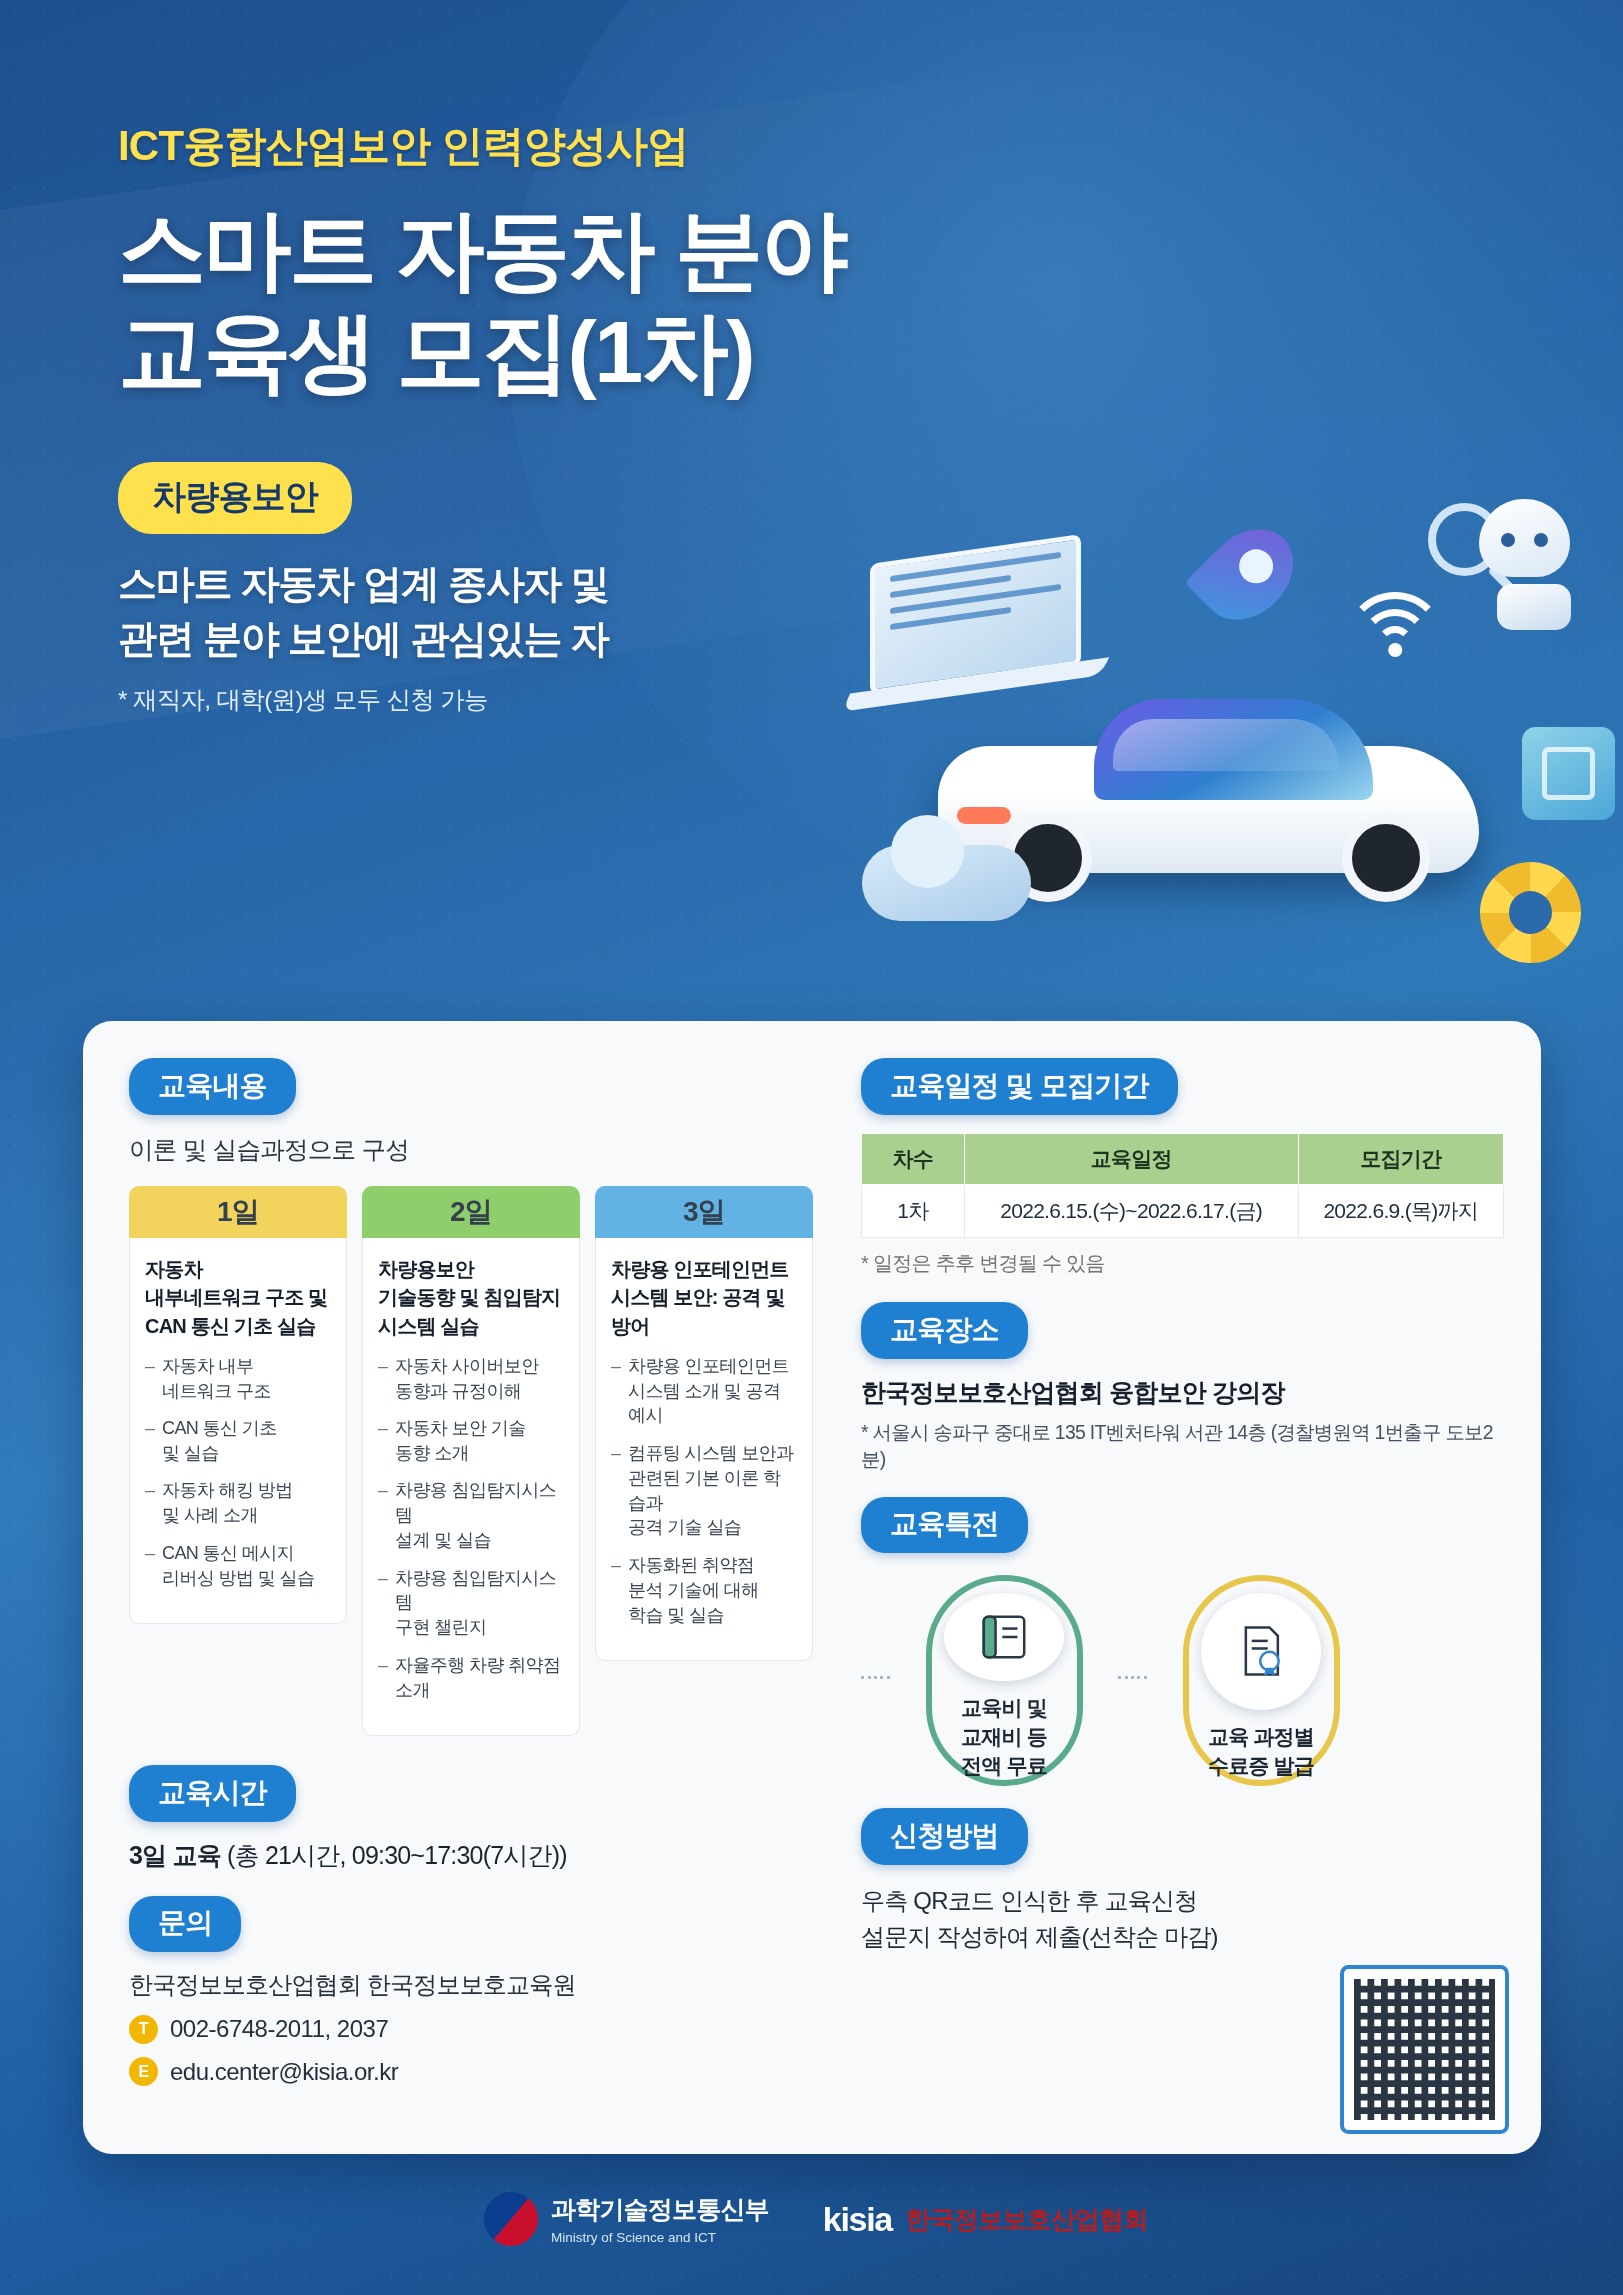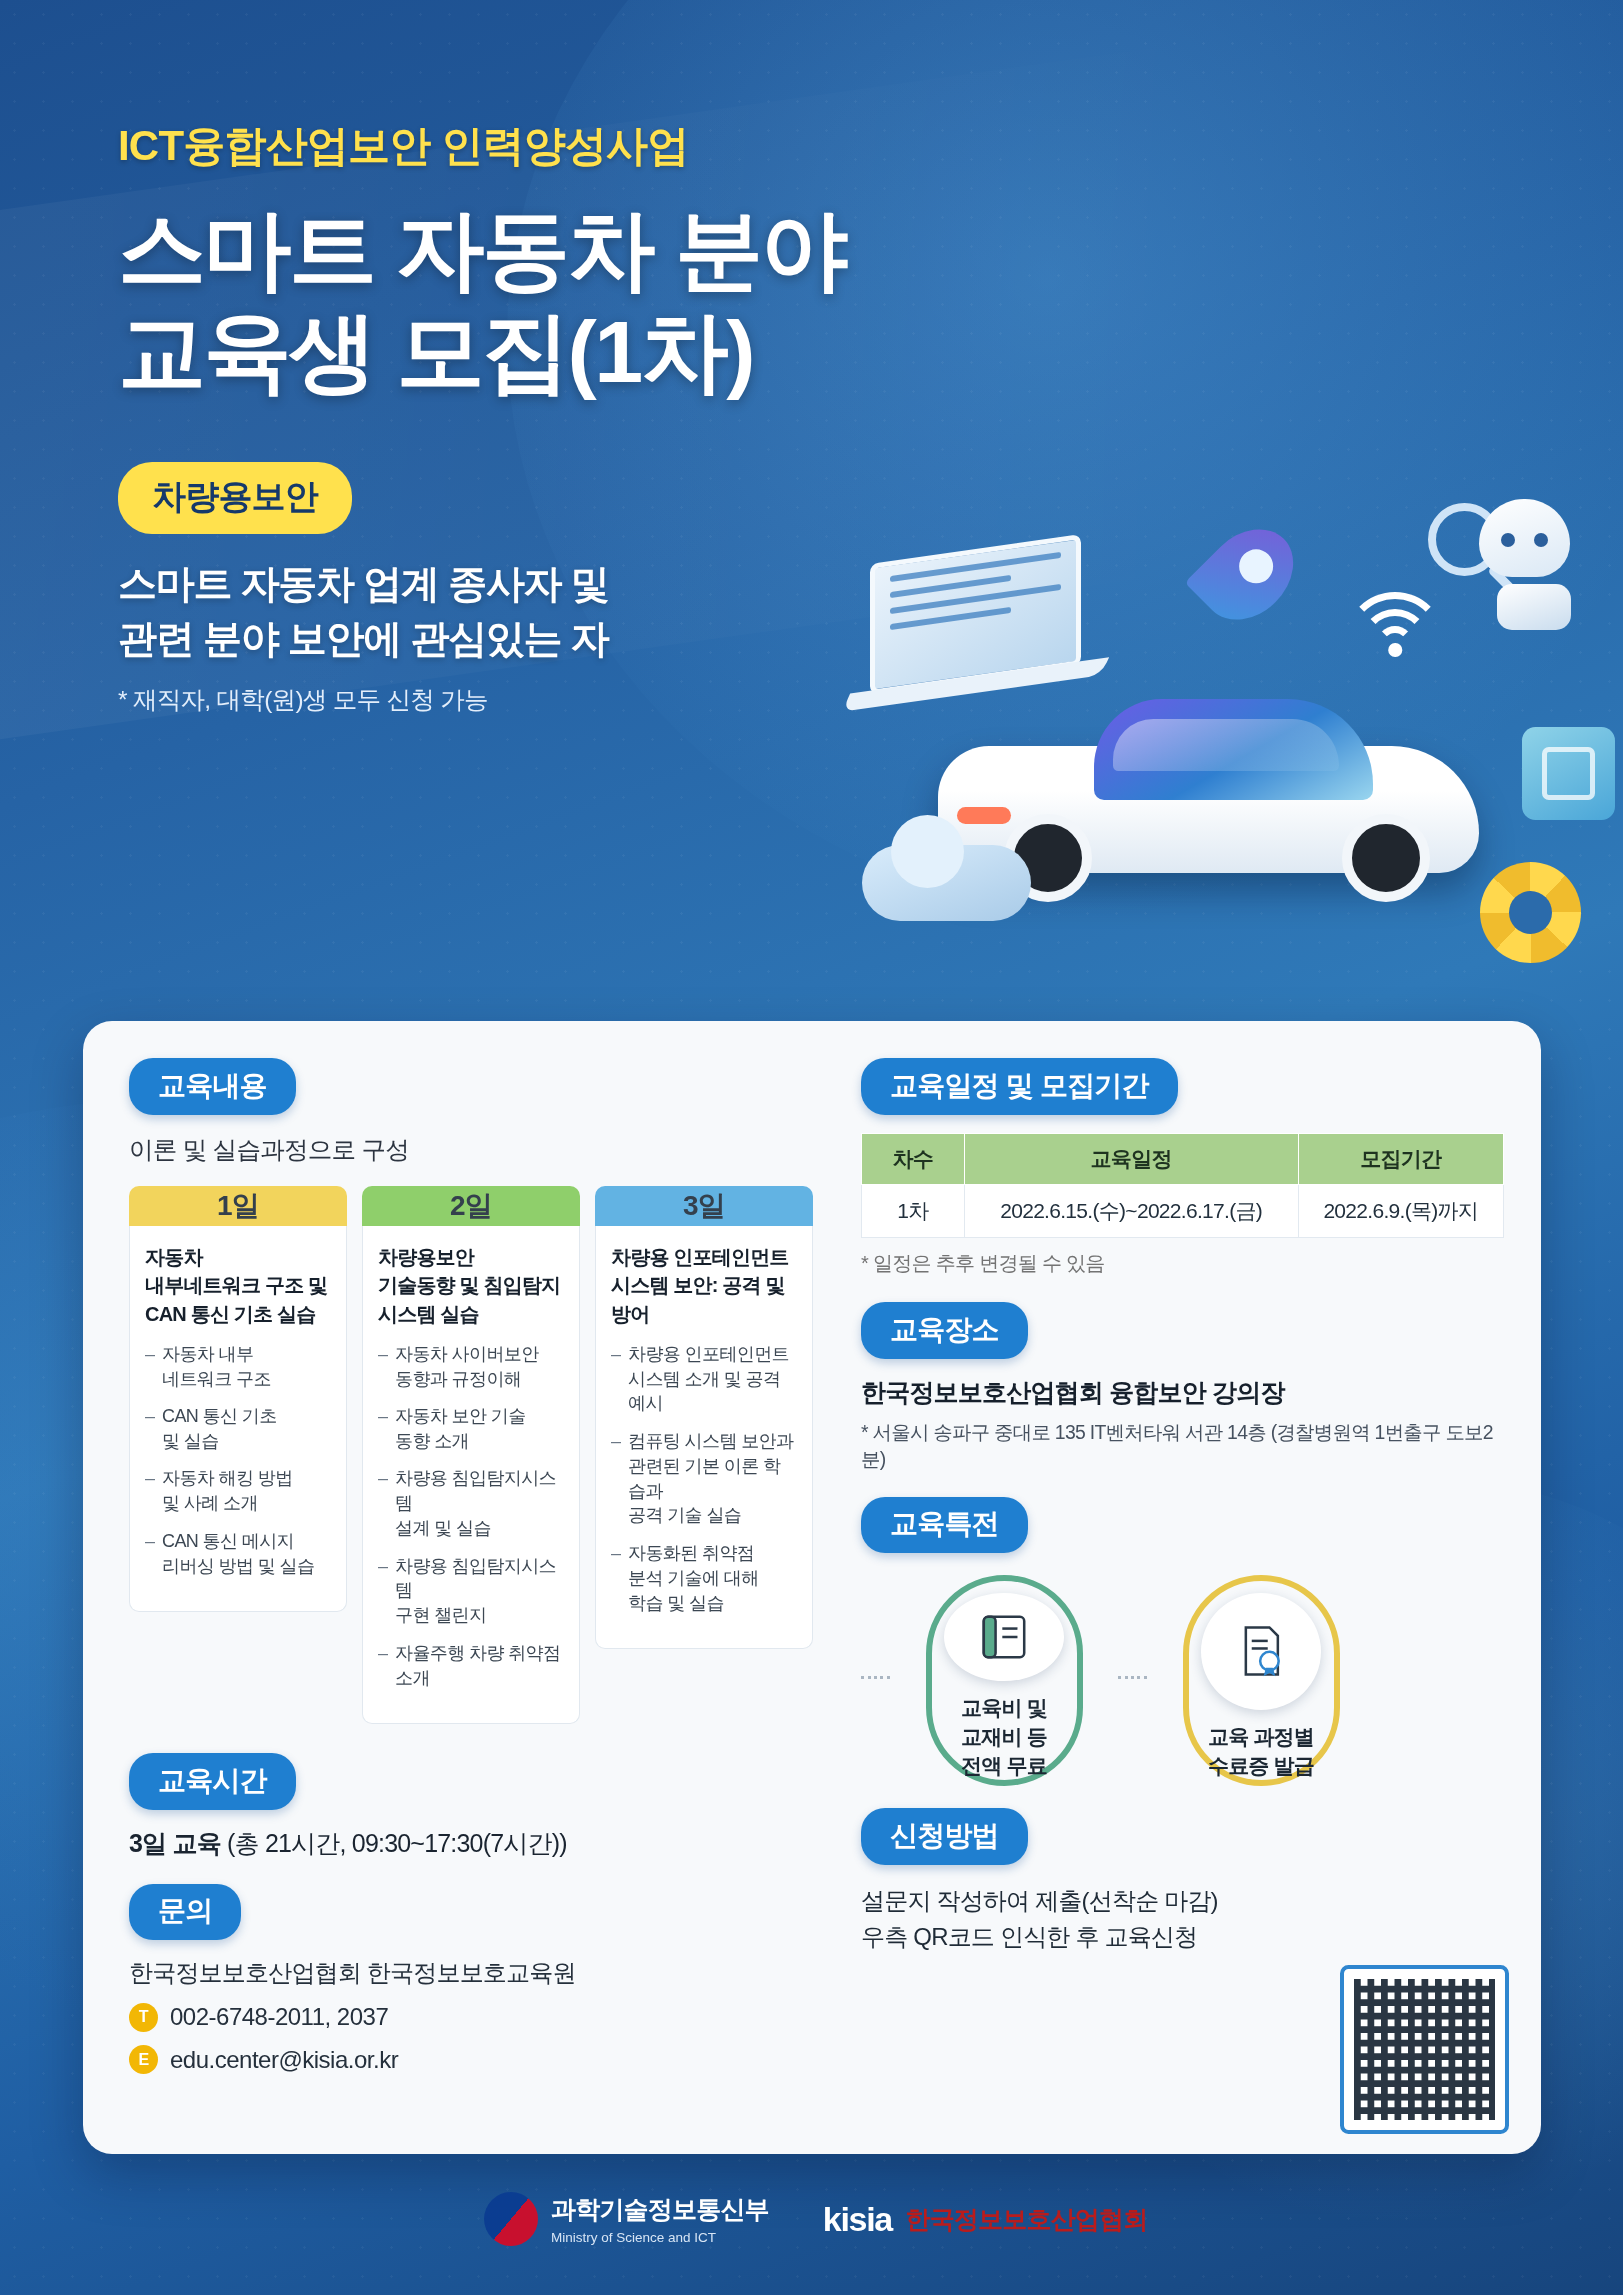--- a/index.html
+++ b/index.html
@@ -118,21 +118,21 @@
   }
   .col-left { position: absolute; left: 46px; top: 37px; width: 693px; }
   .col-right { position: absolute; left: 778px; top: 37px; width: 643px; }
 
   .sub-text { font-size: 24.5px; color: #2c3440; margin-top: 18.6px; letter-spacing: -0.7px; }
 
   
   .days { display: flex; gap: 15px; margin-top: 20px; }
   .day { width: 218px; }
   .day-head {
-    height: 40px; border-radius: 10px 10px 0 0;
+    height: 52px; border-radius: 10px 10px 0 0;
     display: flex; align-items: center; justify-content: center;
     font-size: 28px; font-weight: 700; color: #34404d; letter-spacing: -0.8px;
   }
   .day-body { background: #ffffff; border: 0.8px solid #e1e8ef; border-top: none; border-radius: 0 0 10px 10px; padding: 17px 15px 20px; min-height: 321px; }
   .day-title { font-size: 20px; font-weight: 700; color: #16202c; line-height: 1.42; letter-spacing: -0.8px; }
   .day-list { margin-top: 13.5px; }
   .day-list li { list-style: none; font-size: 18px; color: #3c4753; line-height: 1.38; letter-spacing: -0.6px; margin-bottom: 12.7px; padding-left: 17px; position: relative; }
   .day-list li::before { content: "–"; position: absolute; left: 0; top: 0; color: #6b7785; }
 
   .time-line { font-size: 25px; color: #1a2430; margin-top: 17px; letter-spacing: -0.8px; }
@@ -417,22 +417,22 @@
             <div class="perk-label" style="white-space:pre-line">교육 과정별
 수료증 발급</div>
           </div>
         </div>
       </div>
     </div>
 
     <div style="margin-top:22px">
       <div class="sec-badge">신청방법</div>
       <div class="apply-text">
+        <div>우측 QR코드 인식한 후 교육신청</div>
         <div>설문지 작성하여 제출(선착순 마감)</div>
-        <div>우측 QR코드 인식한 후 교육신청</div>
       </div>
     </div>
   </div>
 
   <div class="qr">
     <div class="qr-inner"></div>
   </div>
 </div>
 
 <div class="footer">

